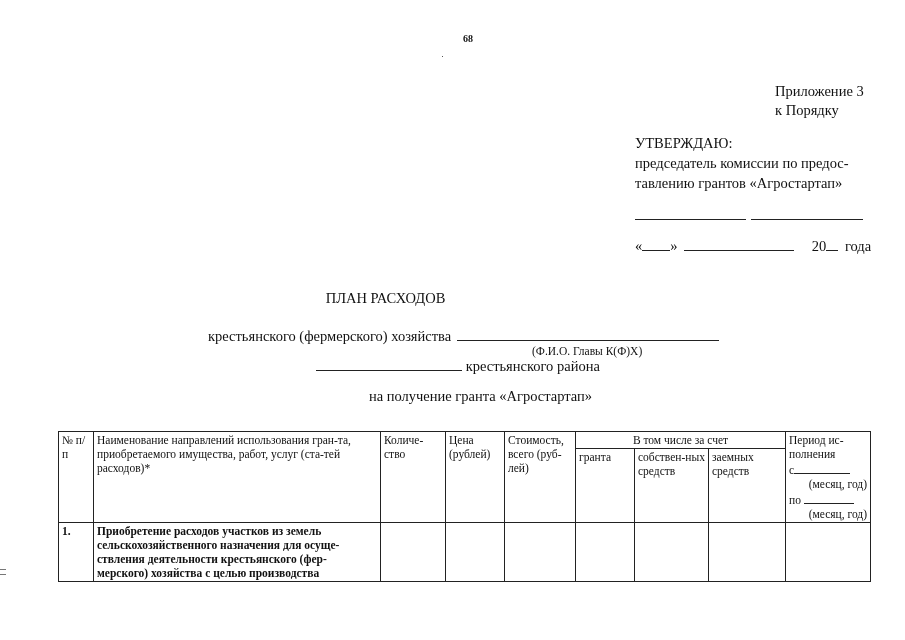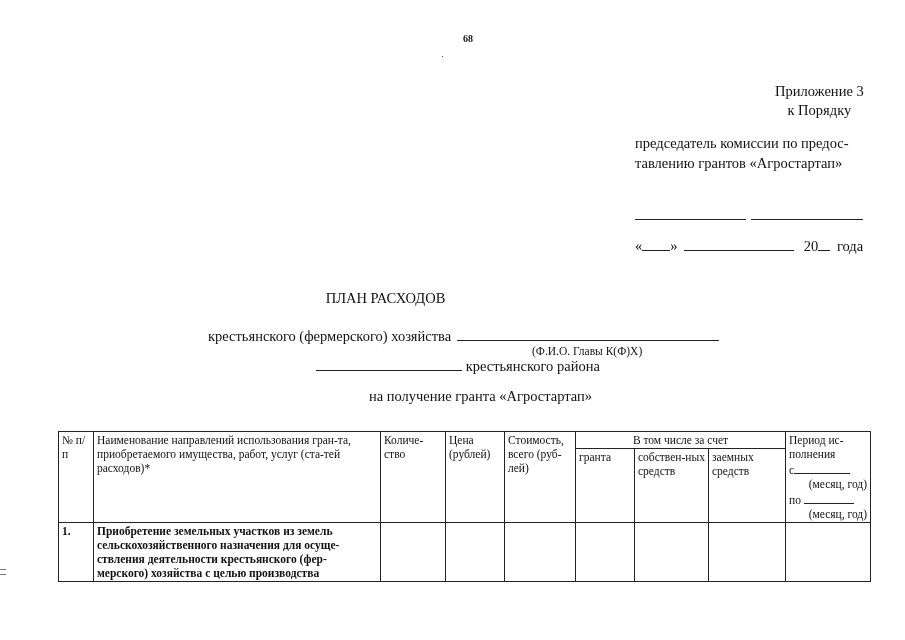--- a/index.html
+++ b/index.html
@@ -1,21 +1,21 @@
 <!DOCTYPE html>
 <html><head>
 <meta charset="utf-8">
 <style>
   html, body { margin: 0; padding: 0; background: #ffffff; }
   body { width: 905px; height: 640px; position: relative; overflow: hidden;
          font-family: "Liberation Serif", "DejaVu Serif", serif; color: #111; }
   .abs { position: absolute; white-space: nowrap; }
   .page-num { left: 463px; top: 33px; font-size: 10px; font-weight: bold; }
   .dot { left: 442px; top: 56px; width: 1px; height: 1px; background: #555; }
-  .annex { left: 775px; top: 82px; font-size: 14.5px; line-height: 19px; text-align: center; }
+  .annex { left: 775px; top: 82px; font-size: 14.5px; line-height: 19px; }
   .approve { left: 635px; top: 133px; font-size: 14.5px; line-height: 20px; }
   .sigline { top: 219px; height: 0; border-top: 1px solid #222; }
   .dateline { left: 635px; top: 238px; font-size: 14.5px; }
   .uline { display: inline-block; border-bottom: 1px solid #222; height: 12px; vertical-align: baseline; }
   .title { left: 0; width: 771px; text-align: center; top: 290px; font-size: 14.5px; }
   .farm { left: 208px; top: 328px; font-size: 14.5px; }
   .fio { left: 532px; top: 345px; font-size: 11.5px; }
   .mun { left: 316px; top: 358px; font-size: 14.5px; }
   .grant { left: 16px; width: 905px; text-align: center; top: 388px; font-size: 14.5px; padding-left: 12px; }
 
@@ -32,30 +32,31 @@
 
 <div class="abs page-num">68</div>
 <div class="abs dot"></div>
 
 <div class="abs annex">
   <div>Приложение 3</div>
   <div>к Порядку</div>
 </div>
 
 <div class="abs approve">
+  <div>УТВЕРЖДАЮ:</div>
   <div>председатель комиссии по предос-</div>
   <div>тавлению грантов «Агростартап»</div>
 </div>
 <div class="abs sigline" style="left:635px;width:111px;"></div>
 <div class="abs sigline" style="left:751px;width:112px;"></div>
 
 <div class="abs dateline">
   <span>«</span><span class="uline" style="width:28px"></span><span>»</span>
   <span class="uline" style="width:110px;margin-left:3px"></span>
-  <span style="margin-left:6px">20</span><span class="uline" style="width:12px"></span>
+  <span style="margin-left:14px">20</span><span class="uline" style="width:12px"></span>
   <span style="margin-left:3px">года</span>
 </div>
 
 <div class="abs title">ПЛАН РАСХОДОВ</div>
 
 <div class="abs farm">
   <span>крестьянского (фермерского) хозяйства</span>
   <span class="uline" style="width:262px;margin-left:2px"></span>
 </div>
 <div class="abs fio">(Ф.И.О. Главы К(Ф)Х)</div>
@@ -93,21 +94,21 @@
       <div class="r">(месяц, год)</div>
     </td>
   </tr>
   <tr style="height:74px">
     <td>гранта</td>
     <td style="white-space:normal">собствен-ных средств</td>
     <td style="white-space:normal">заемных средств</td>
   </tr>
   <tr style="height:59px">
     <td class="bold">1.</td>
-    <td class="bold" style="white-space:normal">Приобретение земельных участков из земель сельскохозяйственного назначения для осуще-ствления деятельности крестьянского (фер-мерского) хозяйства с целью производства</td>
+    <td class="bold" style="white-space:normal">Приобретение расходов участков из земель сельскохозяйственного назначения для осуще-ствления деятельности крестьянского (фер-мерского) хозяйства с целью производства</td>
     <td></td>
     <td></td>
     <td></td>
     <td></td>
     <td></td>
     <td></td>
     <td></td>
   </tr>
 </tbody>
   </table>

